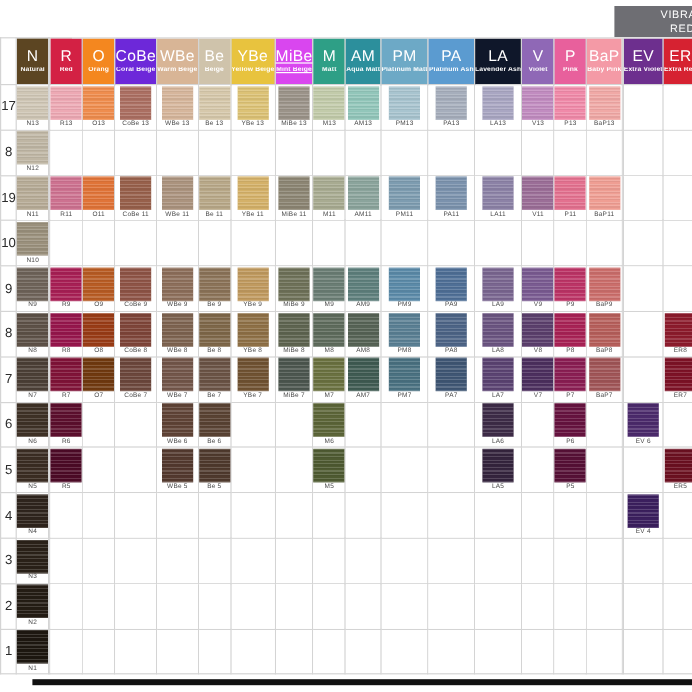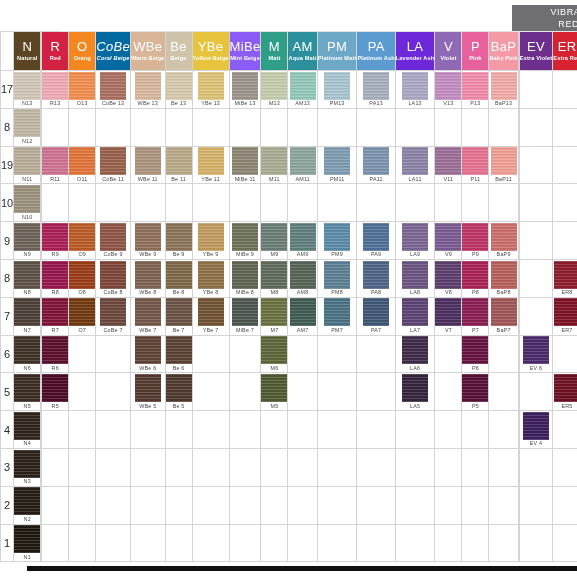--- a/index.html
+++ b/index.html
@@ -160,57 +160,57 @@
             </th>
             <th class="gap"></th>
             <th class="hdr" style="background: rgb(211, 33, 68);">
               <span class="code">R</span>
               <span class="nm">Red</span>
             </th>
             <th class="hdr" style="background: rgb(244, 135, 31);">
               <span class="code">O</span>
               <span class="nm">Orang</span>
             </th>
-            <th class="hdr" style="background: #0369a1; font-style: italic;">
+            <th class="hdr" style="background: #6d28d9;">
               <span class="code">CoBe</span>
               <span class="nm">Coral Beige</span>
             </th>
             <th class="hdr" style="background: rgb(216, 181, 150);">
               <span class="code">WBe</span>
               <span class="nm">Warm Beige</span>
             </th>
             <th class="hdr" style="background: rgb(207, 195, 171);">
               <span class="code">Be</span>
               <span class="nm">Beige</span>
             </th>
             <th class="hdr" style="background: rgb(232, 195, 62);">
               <span class="code">YBe</span>
               <span class="nm">Yellow Beige</span>
             </th>
-            <th class="hdr" style="background: #8b5cf6;">
+            <th class="hdr" style="background: #d946ef; text-decoration: underline;">
               <span class="code">MiBe</span>
               <span class="nm">Mint Beige</span>
             </th>
             <th class="hdr" style="background: rgb(46, 159, 134);">
               <span class="code">M</span>
               <span class="nm">Matt</span>
             </th>
             <th class="hdr" style="background: rgb(44, 143, 156);">
               <span class="code">AM</span>
               <span class="nm">Aqua Matt</span>
             </th>
             <th class="hdr" style="background: rgb(109, 169, 198);">
               <span class="code">PM</span>
               <span class="nm">Platinum Matt</span>
             </th>
             <th class="hdr" style="background: rgb(91, 155, 208);">
               <span class="code">PA</span>
               <span class="nm">Platinum Ash</span>
             </th>
-            <th class="hdr" style="background: #6d28d9;">
+            <th class="hdr" style="background: #0f172a;">
               <span class="code">LA</span>
               <span class="nm">Lavender Ash</span>
             </th>
             <th class="hdr" style="background: rgb(143, 104, 182);">
               <span class="code">V</span>
               <span class="nm">Violet</span>
             </th>
             <th class="hdr" style="background: rgb(232, 96, 156);">
               <span class="code">P</span>
               <span class="nm">Pink</span>

